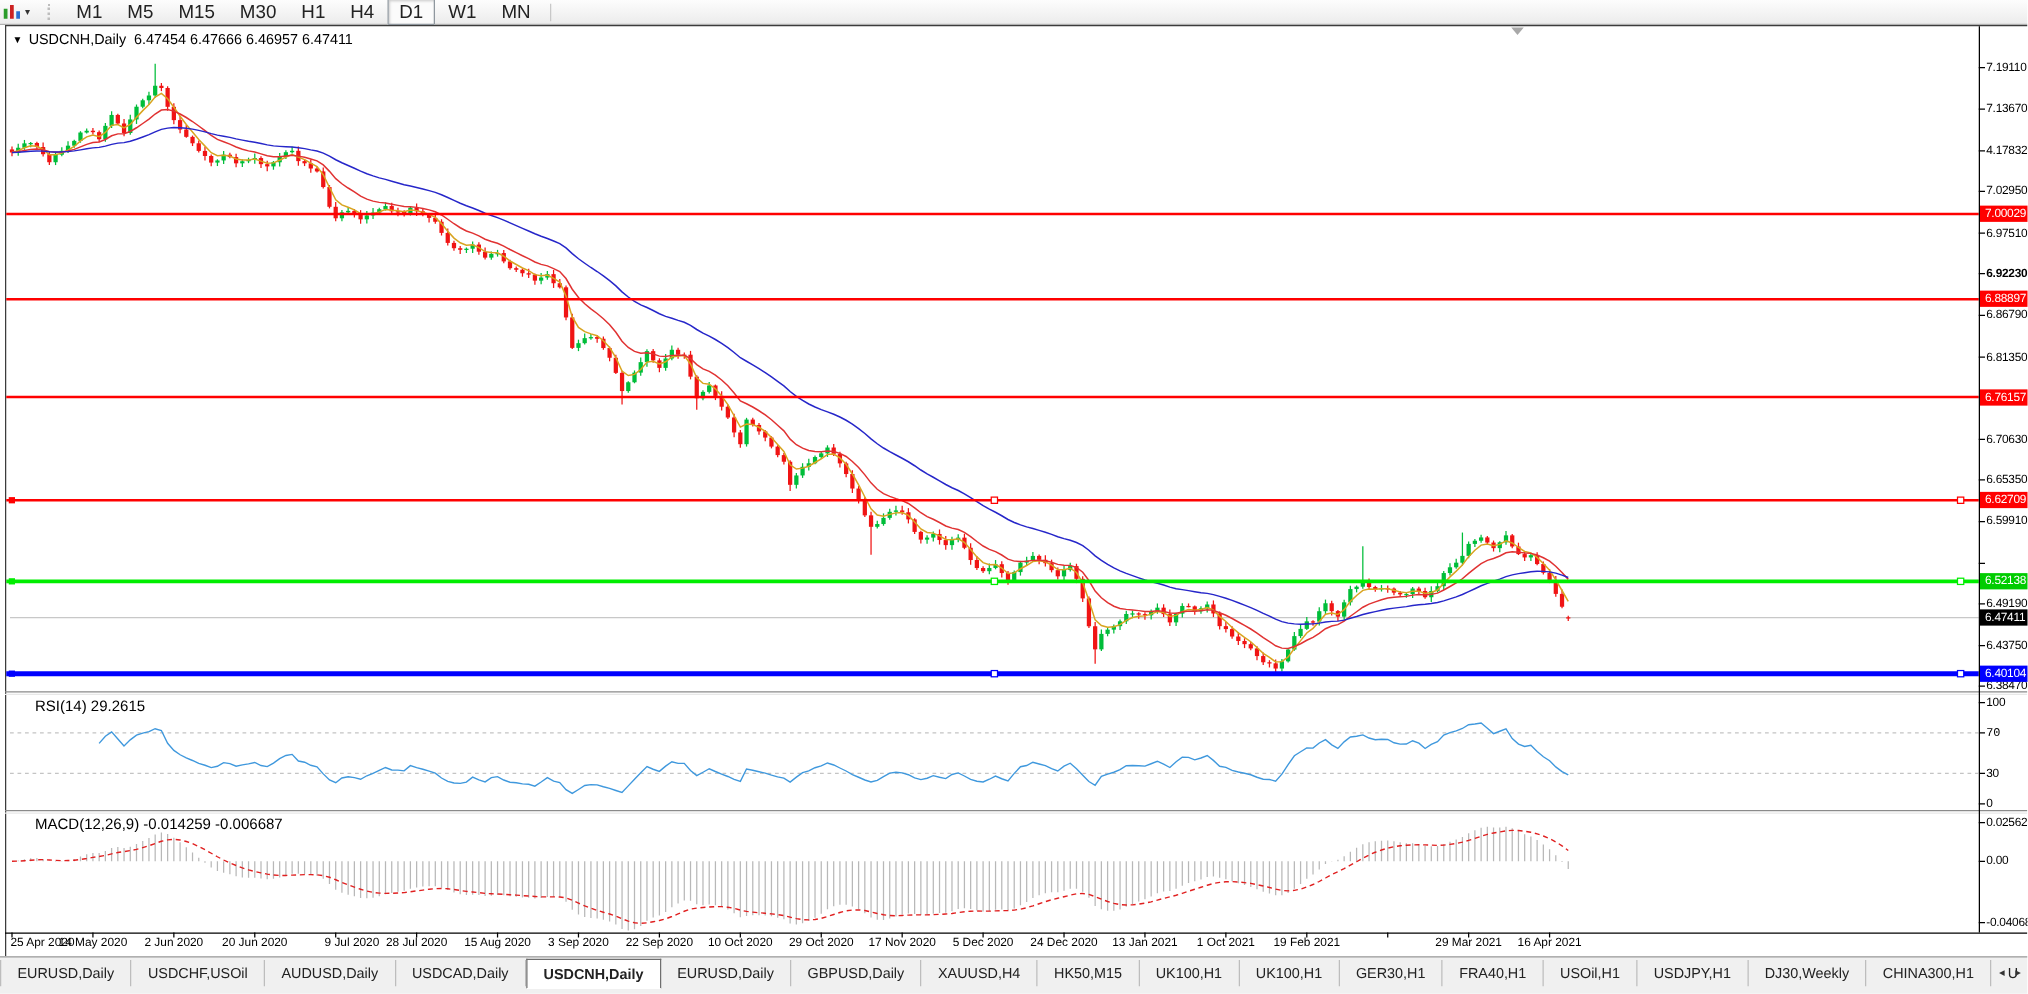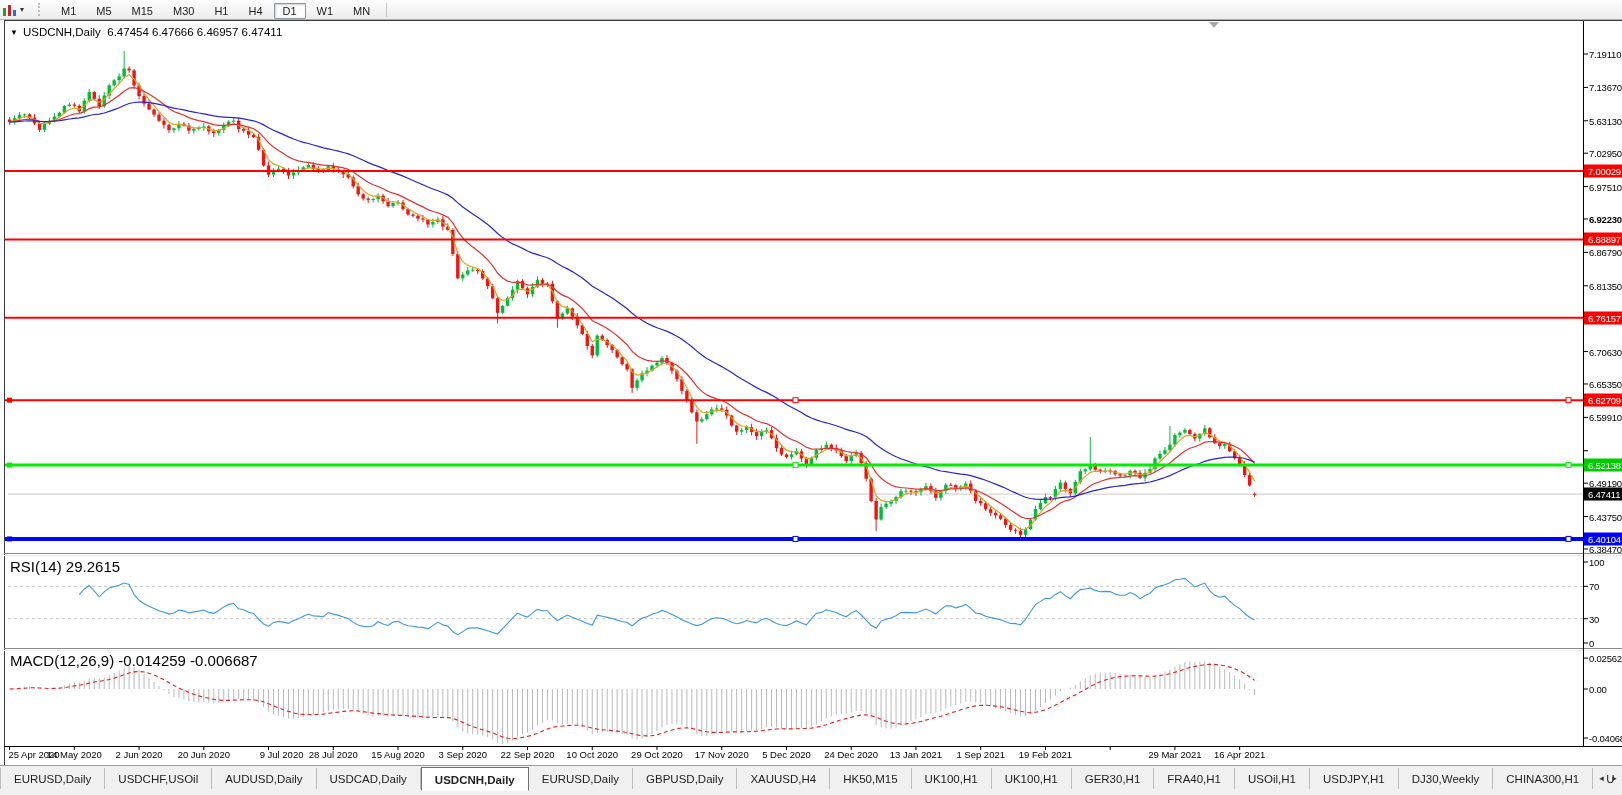--- a/index.html
+++ b/index.html
@@ -6,30 +6,30 @@
   body{width:1622px;height:795px;overflow:hidden;position:relative;
        font-family:"Liberation Sans",sans-serif;background:#fff;}
   
   .toolbar{position:absolute;left:0;top:0;width:1622px;height:19px;
            background:linear-gradient(#fdfdfd,#ececec);
            border-bottom:1px solid #b0b0b0;display:flex;align-items:center;z-index:6}
   .tbicon{width:15px;height:13px;margin-left:2px;display:inline-block}
   .caret{font-size:8px;color:#333;margin:0 4px 0 3px}
   .grip{width:3px;height:13px;border-left:2px dotted #bdbdbd;margin:0 8px 0 10px}
   .vsep{width:1px;height:14px;background:#c8c8c8;margin:0 6px}
-  .tf{font-size:11px;color:#222;padding:1px 8px;height:13px;line-height:13px;
+  .tf{font-size:15px;color:#222;padding:1px 8px;height:13px;line-height:13px;
       border:1px solid transparent;margin:0 1px;border-radius:1px}
   .tf.active{background:#fbfbfb;border:1px solid #8f979e;
              box-shadow:inset 1px 1px 2px rgba(0,0,0,.18)}
   
   .chart-window{position:absolute;left:4px;top:20px;width:1617px;height:744px;
                 border-top:1px solid #3c3c3c;border-left:1px solid #3c3c3c;background:#fff;z-index:1}
   .title{position:absolute;left:10px;top:26px;font-size:11.5px;color:#000;z-index:4}
   .title .tri{font-size:8px;margin-right:5px;vertical-align:1px}
-  .indlabel{position:absolute;left:10px;font-size:15px;color:#000;z-index:4}
+  .indlabel{position:absolute;left:28px;font-size:12px;color:#000;z-index:4}
   .ptick{position:absolute;left:1589px;font-size:9.5px;color:#000;z-index:4;
          letter-spacing:-0.2px;transform:translateY(-50%)}
   .badge{position:absolute;left:1584px;width:38px;height:13px;color:#fff;font-size:9.5px;
          line-height:13px;padding-left:4px;letter-spacing:-0.2px;z-index:4;transform:translateY(-50%)}
   .date{position:absolute;top:749px;font-size:9.5px;color:#000;z-index:4;
         transform:translateX(-50%);white-space:nowrap}
   #canvas{position:absolute;left:0;top:0;z-index:2}
   .shift-marker{position:absolute;left:1209px;top:22px;width:0;height:0;z-index:3;
         border-left:5px solid transparent;border-right:5px solid transparent;border-top:6px solid #a8a8a8}
   
@@ -893,21 +893,21 @@
       <polyline points="9.6,689.0 14.6,688.9 19.6,688.6 24.5,688.2 29.5,687.8 34.5,687.7 39.5,688.0 44.5,688.3 49.4,688.5 54.4,688.4 59.4,688.2 64.4,687.6 69.4,686.8 74.3,685.9 79.3,685.2 84.3,684.3 89.3,683.1 94.3,682.0 99.2,681.3 104.2,680.5 109.2,679.5 114.2,678.1 119.2,676.6 124.1,674.8 129.1,673.0 134.1,671.9 139.1,671.5 144.1,672.0 149.0,673.2 154.0,674.9 159.0,677.2 164.0,679.8 169.0,682.6 173.9,685.4 178.9,688.0 183.9,690.3 188.9,692.4 193.9,694.3 198.8,695.9 203.8,697.2 208.8,698.3 213.8,699.3 218.8,700.0 223.7,700.4 228.7,700.4 233.7,700.1 238.7,699.9 243.7,699.7 248.6,699.7 253.6,699.9 258.6,700.5 263.6,701.8 268.6,703.8 273.5,705.9 278.5,707.9 283.5,709.7 288.5,711.4 293.5,712.9 298.4,713.9 303.4,714.5 308.4,714.7 313.4,714.6 318.4,714.4 323.3,714.1 328.3,713.4 333.3,712.7 338.3,712.1 343.3,711.4 348.2,710.9 353.2,710.8 358.2,711.0 363.2,711.6 368.2,712.4 373.1,713.1 378.1,713.6 383.1,714.1 388.1,714.7 393.1,715.0 398.0,715.2 403.0,715.4 408.0,715.8 413.0,716.1 418.0,716.5 422.9,716.8 427.9,717.2 432.9,717.5 437.9,717.5 442.9,717.5 447.8,717.6 452.8,718.3 457.8,720.2 462.8,722.5 467.8,724.7 472.7,726.6 477.7,728.3 482.7,729.8 487.7,731.2 492.7,732.9 497.6,735.0 502.6,736.9 507.6,738.2 512.6,738.7 517.6,738.3 522.5,737.4 527.5,736.4 532.5,735.1 537.5,733.2 542.5,731.1 547.4,729.0 552.4,727.3 557.4,726.5 562.4,726.0 567.4,725.6 572.3,725.3 577.3,725.3 582.3,725.8 587.3,726.7 592.3,728.1 597.2,729.1 602.2,729.7 607.2,730.2 612.2,730.6 617.2,731.1 622.1,731.7 627.1,732.5 632.1,733.7 637.1,734.9 642.1,735.7 647.0,735.9 652.0,735.6 657.0,734.7 662.0,733.2 667.0,731.6 671.9,730.0 676.9,728.7 681.9,728.0 686.9,727.9 691.9,728.4 696.8,729.6 701.8,730.8 706.8,731.8 711.8,732.4 716.8,732.6 721.7,732.4 726.7,732.1 731.7,731.9 736.7,731.9 741.7,731.9 746.6,731.7 751.6,731.5 756.6,731.2 761.6,730.8 766.6,730.1 771.5,729.4 776.5,729.0 781.5,728.8 786.5,728.9 791.5,728.9 796.4,728.7 801.4,728.5 806.4,728.4 811.4,728.1 816.4,727.3 821.3,726.2 826.3,724.7 831.3,723.0 836.3,721.3 841.3,719.8 846.2,718.6 851.2,717.4 856.2,716.1 861.2,715.1 866.2,714.8 871.1,715.5 876.1,717.3 881.1,719.3 886.1,721.2 891.1,722.7 896.0,723.7 901.0,724.0 906.0,723.9 911.0,723.3 916.0,722.5 920.9,721.5 925.9,720.1 930.9,718.7 935.9,717.5 940.9,716.2 945.8,714.7 950.8,713.0 955.8,711.4 960.8,709.8 965.8,708.2 970.7,706.8 975.7,705.9 980.7,705.4 985.7,705.3 990.7,705.6 995.6,706.1 1000.6,706.7 1005.6,707.7 1010.6,708.8 1015.6,710.0 1020.5,711.3 1025.5,712.3 1030.5,712.7 1035.5,712.3 1040.5,711.3 1045.4,709.6 1050.4,707.6 1055.4,705.2 1060.4,702.4 1065.4,699.7 1070.3,697.3 1075.3,694.9 1080.3,692.1 1085.3,689.4 1090.3,686.5 1095.2,684.0 1100.2,681.8 1105.2,680.0 1110.2,678.5 1115.2,677.4 1120.1,676.6 1125.1,676.2 1130.1,675.9 1135.1,675.8 1140.1,675.9 1145.0,676.1 1150.0,676.3 1155.0,676.1 1160.0,675.5 1165.0,674.8 1169.9,673.7 1174.9,672.3 1179.9,670.7 1184.9,669.0 1189.9,667.5 1194.8,666.4 1199.8,665.5 1204.8,664.7 1209.8,664.3 1214.8,664.4 1219.7,665.0 1224.7,665.8 1229.7,667.1 1234.7,668.8 1239.7,670.9 1244.6,673.5 1249.6,676.7 1254.6,680.4" fill="none" stroke="#e02020" stroke-width="1.1" stroke-dasharray="4,3"></polyline>
     </svg></div>
 <div class="shift-marker"></div>
 
 <div class="indlabel" style="top:558px">RSI(14) 29.2615</div>
 <div class="indlabel" style="top:652px">MACD(12,26,9) -0.014259 -0.006687</div>
 
 <div id="price-axis">
     <div class="ptick" style="top: 54px;">7.19110</div>
     <div class="ptick" style="top: 87.3907px;">7.13670</div>
-    <div class="ptick" style="top: 120.781px;">5.63130</div>
+    <div class="ptick" style="top: 120.781px;">4.17832</div>
     <div class="ptick" style="top: 153.19px;">7.02950</div>
     <div class="ptick" style="top: 186.581px;">6.97510</div>
     <div class="ptick" style="top: 218.989px; font-weight: bold;">6.92230</div>
     <div class="ptick" style="top: 252.38px;">6.86790</div>
     <div class="ptick" style="top: 285.771px;">6.81350</div>
     <div class="ptick" style="top: 351.57px;">6.70630</div>
     <div class="ptick" style="top: 383.979px;">6.65350</div>
     <div class="ptick" style="top: 417.37px;">6.59910</div>
     <div class="ptick" style="top: 465px;">6.54470</div>
     <div class="ptick" style="top: 483.169px;">6.49190</div>
@@ -916,21 +916,21 @@
     <div class="badge" style="top: 171.119px; background: rgb(255, 0, 0);">7.00029</div>
     <div class="badge" style="top: 239.447px; background: rgb(255, 0, 0);">6.88897</div>
     <div class="badge" style="top: 317.646px; background: rgb(255, 0, 0);">6.76157</div>
     <div class="badge" style="top: 400.189px; background: rgb(255, 0, 0);">6.62709</div>
     <div class="badge" style="top: 465.074px; background: rgb(0, 204, 0);">6.52138</div>
     <div class="badge" style="top: 494.088px; background: rgb(0, 0, 0);">6.47411</div>
     <div class="badge" style="top: 538.939px; background: rgb(0, 0, 255);">6.40104</div>
   </div>
 <div id="sub-axis">
     <div class="ptick" style="top: 562px;">100</div>
-    <div class="ptick" style="top: 586.3px;">70</div>
+    <div class="ptick" style="top: 586.3px; font-family: Liberation Mono, monospace;">70</div>
     <div class="ptick" style="top: 618.7px;">30</div>
     <div class="ptick" style="top: 643px;">0</div>
     <div class="ptick" style="top: 658.124px;">0.025623</div>
     <div class="ptick" style="top: 689px;">0.00</div>
     <div class="ptick" style="top: 738.019px;">-0.04068</div>
   </div>
 <div id="date-axis">
     <div class="date" style="left: 34px;">25 Apr 2020</div>
     <div class="date" style="left: 74.34px;">14 May 2020</div>
     <div class="date" style="left: 139.08px;">2 Jun 2020</div>
@@ -939,21 +939,21 @@
     <div class="date" style="left: 333.3px;">28 Jul 2020</div>
     <div class="date" style="left: 398.04px;">15 Aug 2020</div>
     <div class="date" style="left: 462.78px; text-align: center;">3 Sep 2020</div>
     <div class="date" style="left: 527.52px;">22 Sep 2020</div>
     <div class="date" style="left: 592.26px;">10 Oct 2020</div>
     <div class="date" style="left: 657px;">29 Oct 2020</div>
     <div class="date" style="left: 721.74px;">17 Nov 2020</div>
     <div class="date" style="left: 786.48px;">5 Dec 2020</div>
     <div class="date" style="left: 851.22px;">24 Dec 2020</div>
     <div class="date" style="left: 915.96px;">13 Jan 2021</div>
-    <div class="date" style="left: 980.7px;">1 Sep 2021</div>
+    <div class="date" style="left: 980.7px;">1 Oct 2021</div>
     <div class="date" style="left: 1045.44px;">19 Feb 2021</div>
     <div class="date" style="left: 1103px; margin-top: 21px;">10 Mar 2021</div>
     <div class="date" style="left: 1174.92px;">29 Mar 2021</div>
     <div class="date" style="left: 1239.66px;">16 Apr 2021</div>
   </div>
 
 <div class="tabbar">
   <span id="tabs" style="display:flex">
       <span class="tab">EURUSD,Daily</span>
       <span class="tab">USDCHF,USOil</span>

